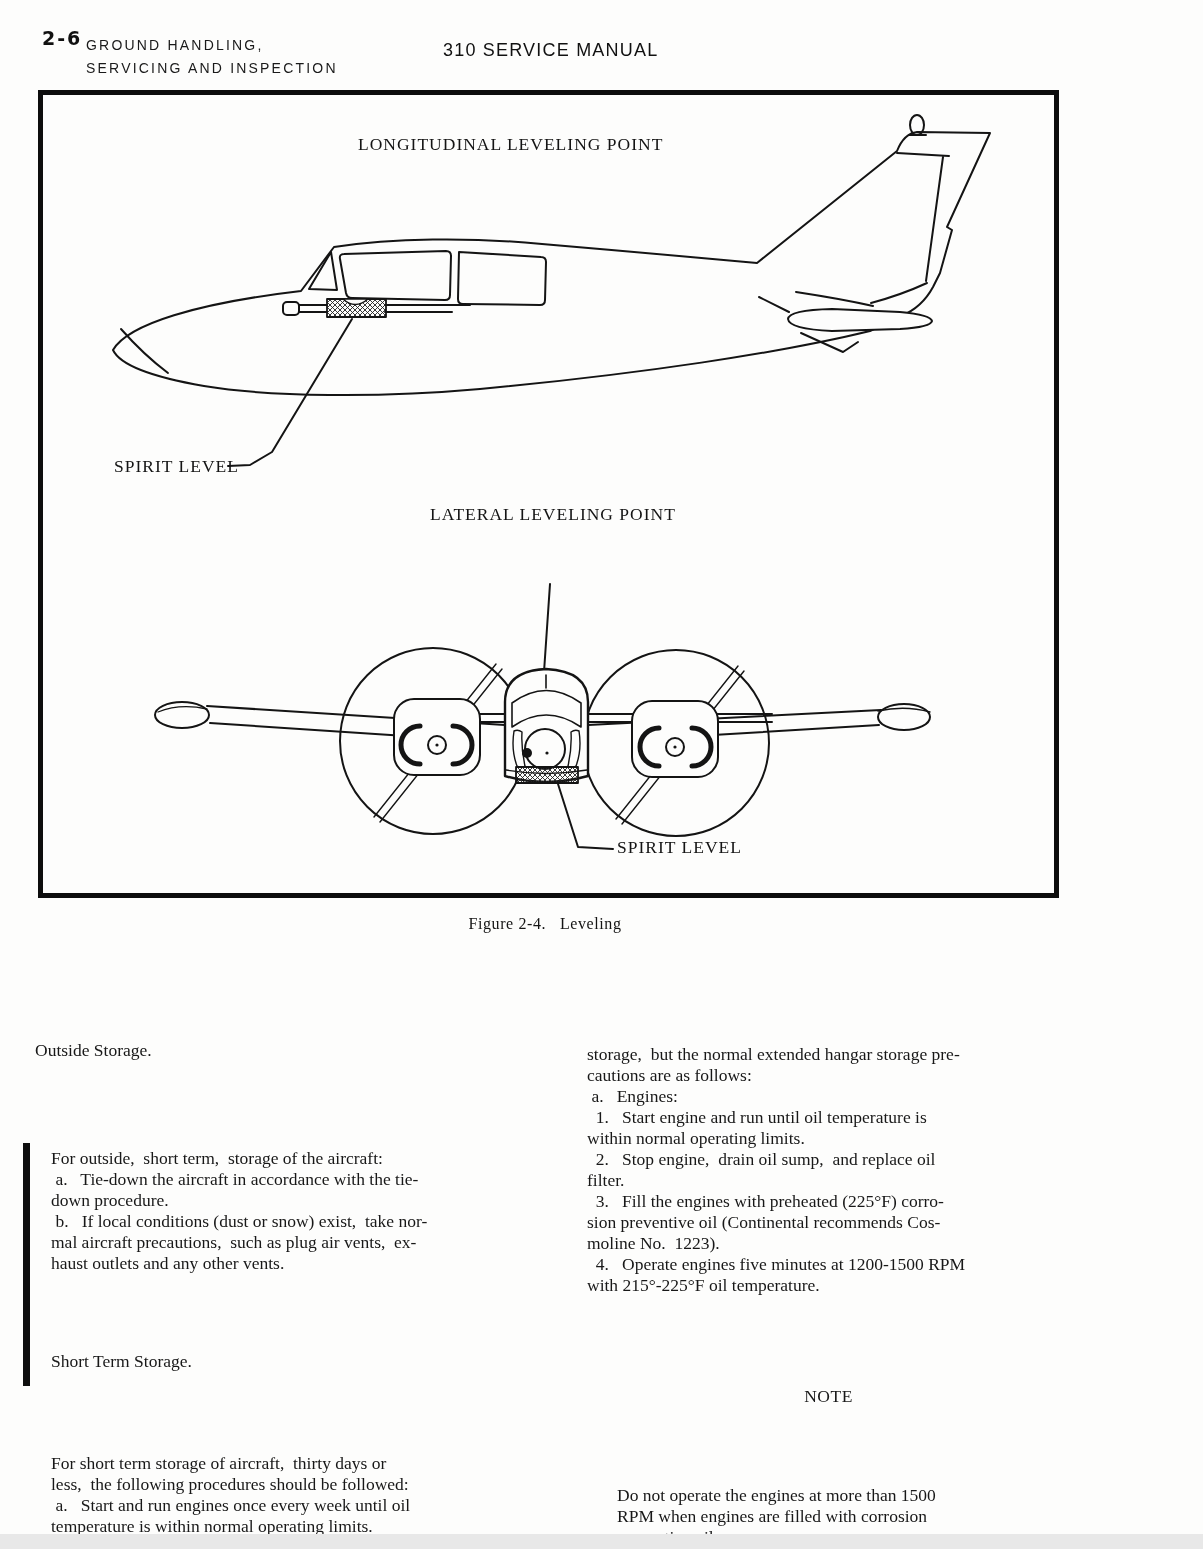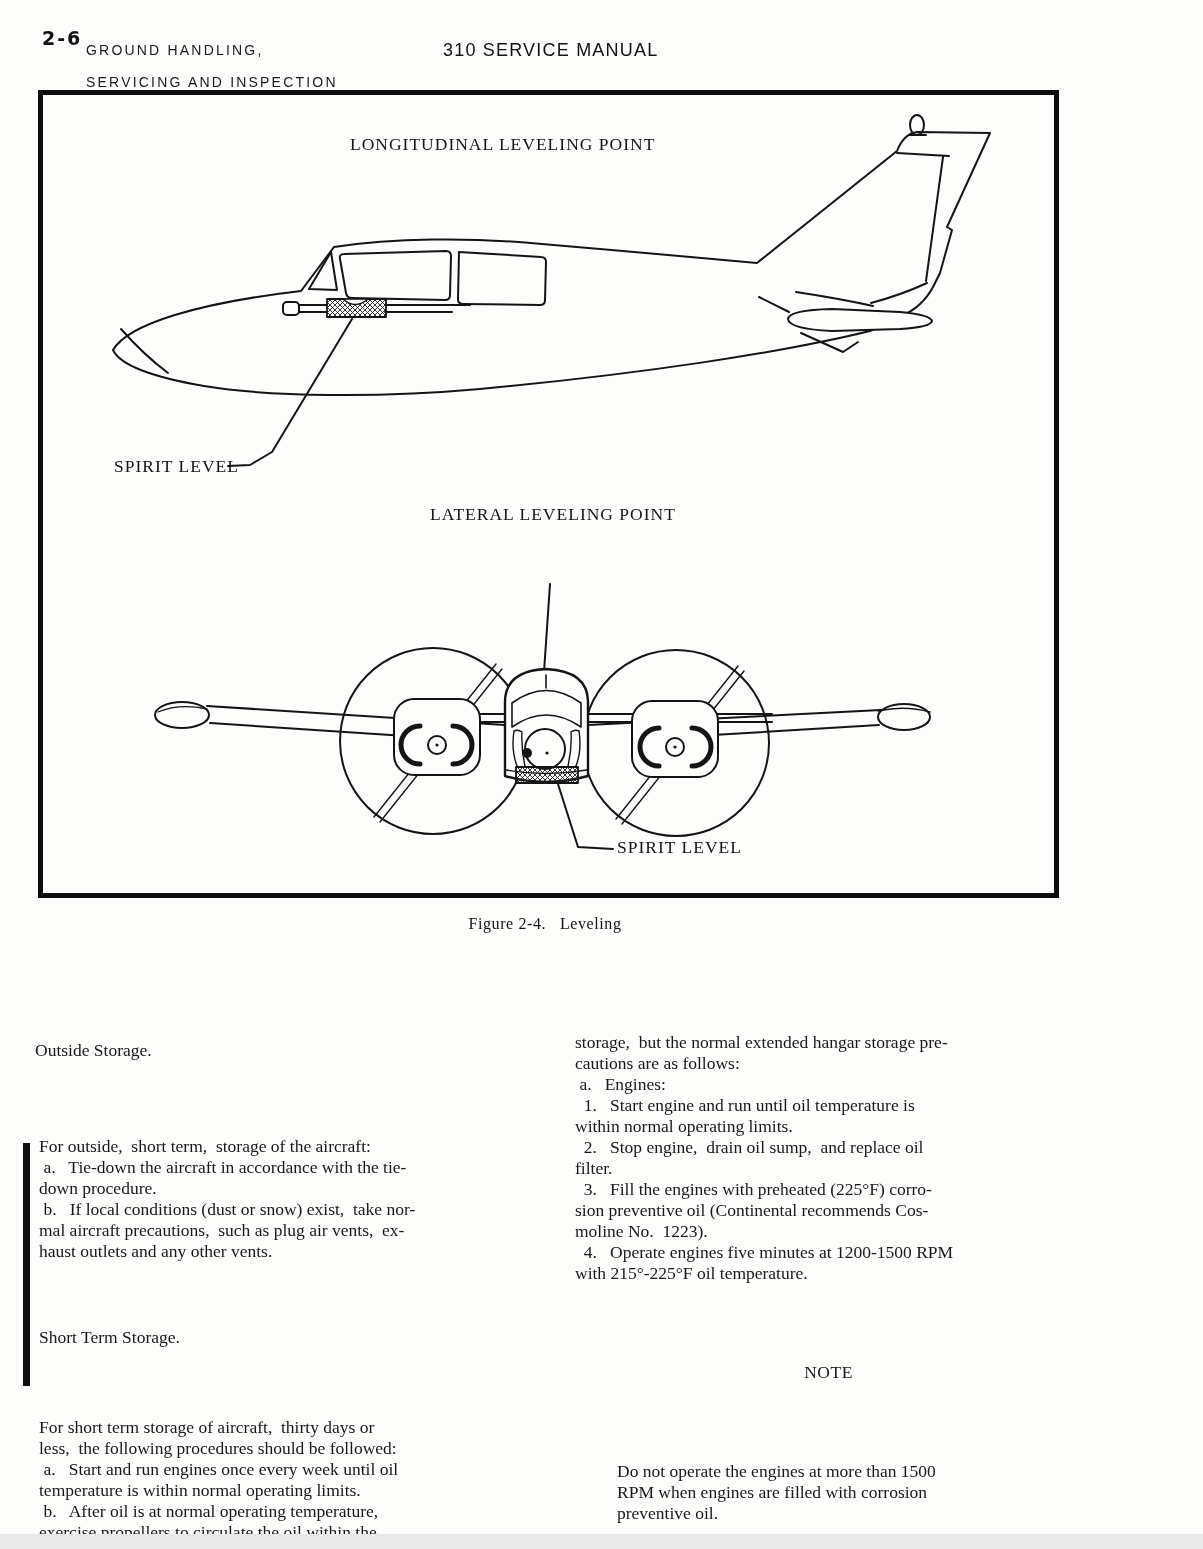--- a/index.html
+++ b/index.html
@@ -10,21 +10,21 @@
   }
   
   .pageno{
     position:absolute;left:42px;top:27px;
     font-family:"DejaVu Sans", sans-serif;font-weight:bold;
     font-size:19px;letter-spacing:2px;color:#111;
   }
   .section-title{
     position:absolute;left:86px;top:34px;
     font-family:"Liberation Sans", sans-serif;font-size:14px;
-    letter-spacing:2.2px;line-height:32px;color:#1a1a1a;white-space:pre;
+    letter-spacing:2.2px;line-height:23px;color:#1a1a1a;white-space:pre;
   }
   .manual-title{
     position:absolute;left:443px;top:40px;
     font-family:Liberation Sans, sans-serif;font-size:18px;
     letter-spacing:1.2px;color:#111;
   }
   
   .figure-box{
     position:absolute;left:38px;top:90px;width:1021px;height:808px;
     border:5px solid #0d0d0d;background:#fdfdfc;box-sizing:border-box;
@@ -39,25 +39,25 @@
     font-family:"Liberation Serif", serif;font-size:16px;
     letter-spacing:0.6px;color:#141414;white-space:pre;
   }
   
   .bodycol{
     position:absolute;width:515px;
     font-family:"Liberation Serif", serif;font-size:17.5px;line-height:21px;
     color:#181818;white-space:pre;
   }
   .bodycol .h{margin:0;}
-  .bodycol .p{margin:4px;}
+  .bodycol .p{margin:16px;}
   #left-col{left:35px;top:986px;}
   #right-col{left:571px;top:986px;}
   #left-col .h1{margin:12px 0 29px 0;}
-  #left-col .h2{margin:19px 0 23px 4px;}
+  #left-col .h2{margin:19px 0 23px 16px;}
   #right-col .note-label{margin:32px 0 20px 0;text-align:center;letter-spacing:0.5px;}
   #right-col .note-body{padding-left:30px;margin:16px;}
   .change-bar{
     position:absolute;left:23px;top:1143px;width:7px;height:243px;
     background:#0e0e0e;
   }
   .scan-line{
     position:absolute;left:300px;top:1543px;width:903px;height:2px;
     background:#d9d9d6;
   }
@@ -165,21 +165,21 @@
         <circle cx="545" cy="749" r="20" fill="#fdfdfc"></circle>
         <circle cx="527" cy="753" r="5" fill="#141414" stroke="none"></circle>
         <circle cx="547" cy="753" r="1.6" fill="#141414" stroke="none"></circle>
         <path d="M506 770 Q546 777 587 770" stroke-width="1.4"></path>
       </g>
       <rect x="516" y="767" width="62" height="16" fill="url(#hatch)" stroke-width="1.8"></rect>
       <path d="M558 784 L578 847 L613 849"></path>
     </g>
   </svg>
 
-  <div class="fig-label" style="left:350px;top:134px;">LONGITUDINAL LEVELING POINT</div>
+  <div class="fig-label" style="left:358px;top:134px;">LONGITUDINAL LEVELING POINT</div>
   <div class="fig-label" style="left:114px;top:456px;">SPIRIT LEVEL</div>
   <div class="fig-label" style="left:430px;top:504px;">LATERAL LEVELING POINT</div>
   <div class="fig-label" style="left:617px;top:837px;">SPIRIT LEVEL</div>
   <div class="fig-caption">Figure 2-4.   Leveling</div>
 
   <div class="bodycol" id="left-col">
     <p class="h h1">Outside Storage.</p>
     <p class="p">For outside,  short term,  storage of the aircraft:
  a.   Tie-down the aircraft in accordance with the tie-
 down procedure.

